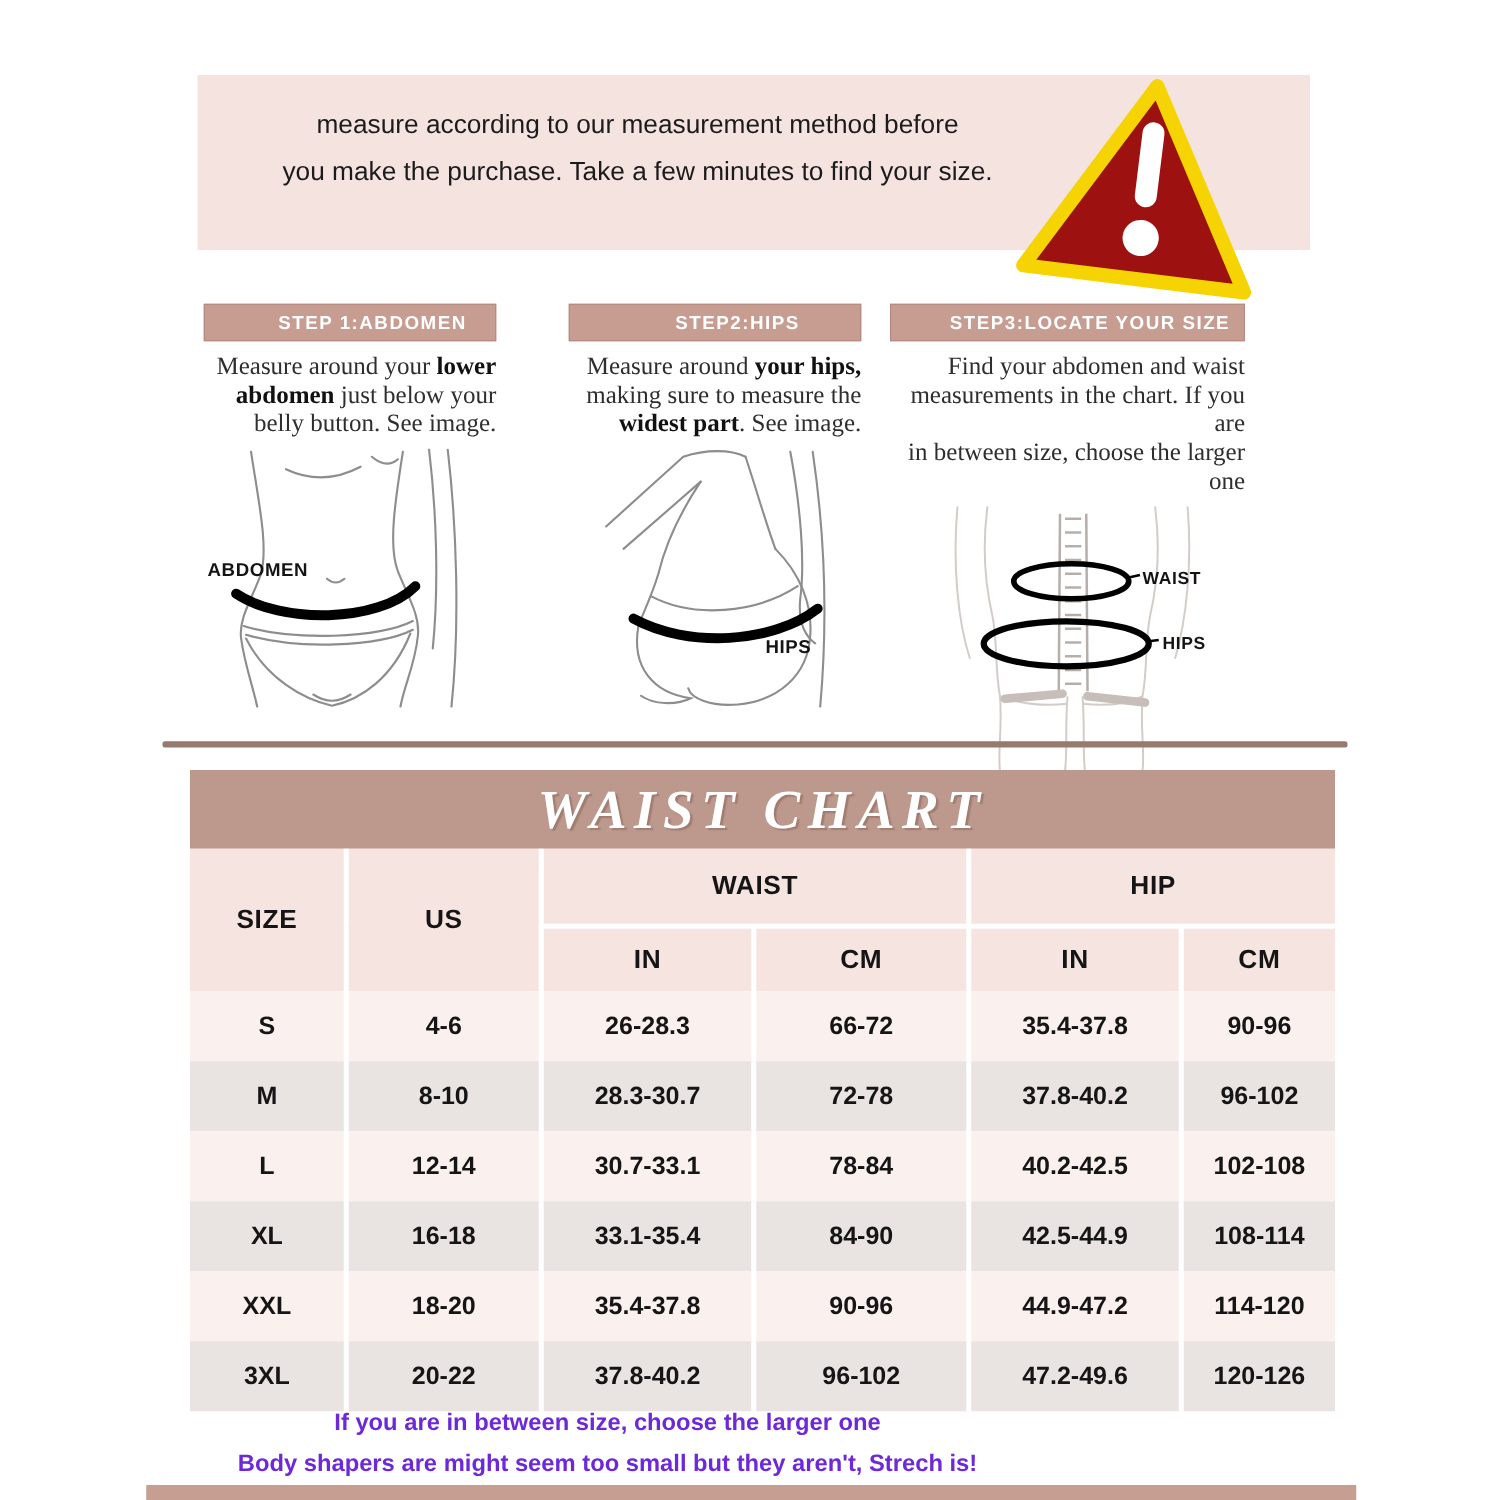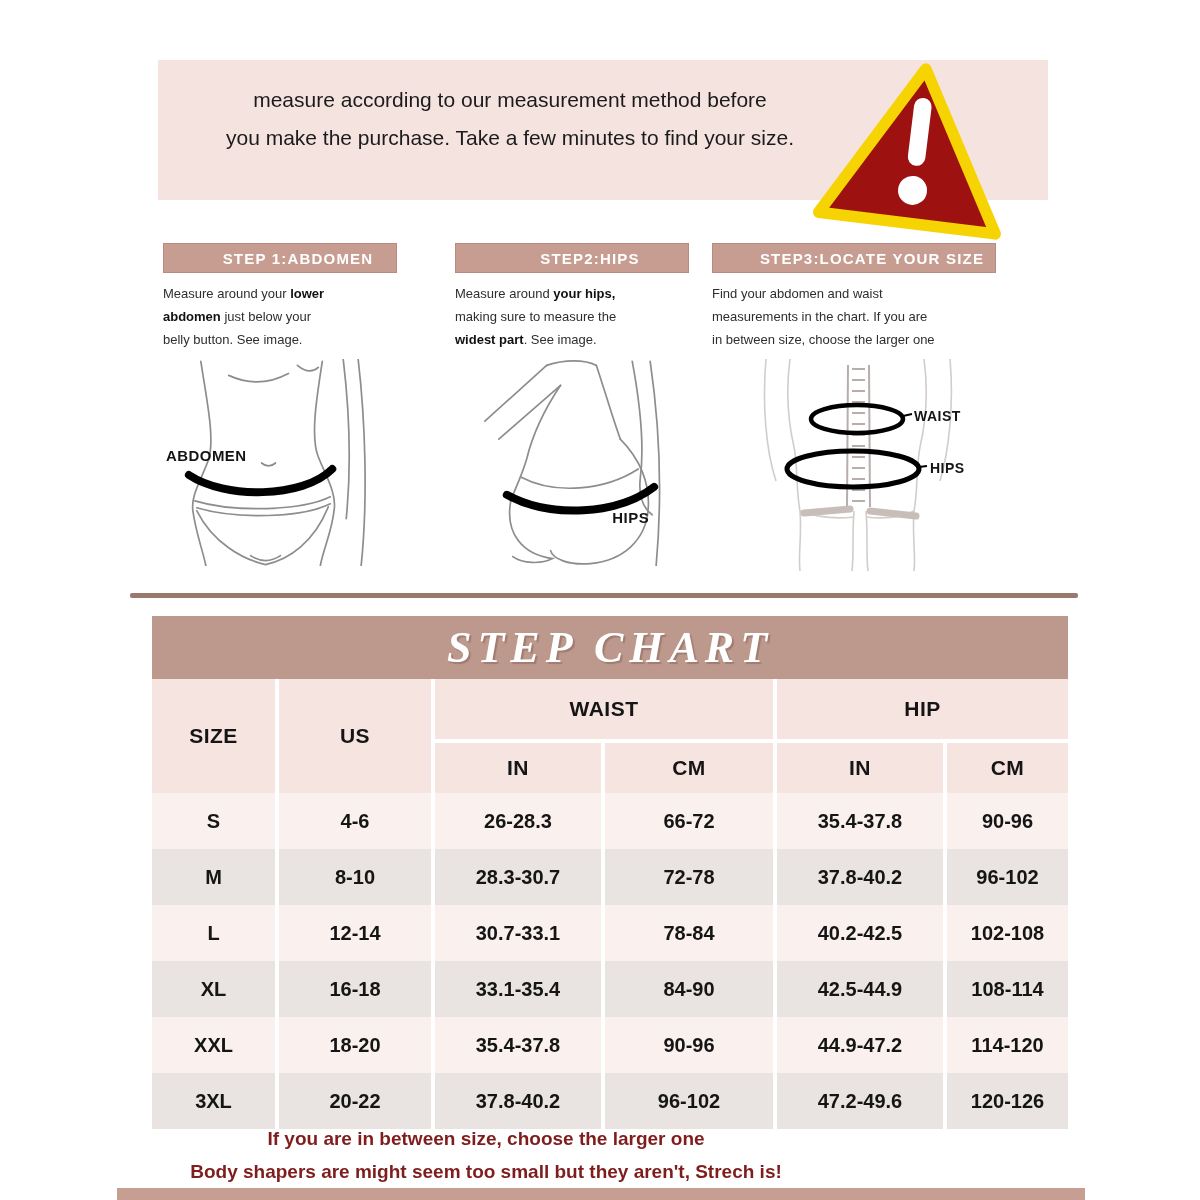--- a/index.html
+++ b/index.html
@@ -35,21 +35,21 @@
   .step{position:absolute;top:243px;}
   .step1{left:163px;width:234px;}
   .step2{left:455px;width:234px;}
   .step3{left:712px;width:284px;}
   .step-bar{
     height:30px;background:#c79d92;border:1px solid #b68c80;box-sizing:border-box;
     display:flex;align-items:center;justify-content:center;
     color:#ffffff;font-weight:bold;font-size:15px;letter-spacing:1.2px;padding-left:36px;
   }
   .step-text{
-    margin-top:9px;font-size:13px;line-height:23px;color:#2e2e2e;text-align:left;
+    margin-top:9px;font-size:20px;line-height:23px;color:#2e2e2e;text-align:right;font-family:Liberation Serif, serif;
   }
   .step-text .b{font-weight:bold;color:#111;}
   .step-fig{margin-top:8px;}
   .fig-label{font-weight:bold;font-size:15px;fill:#141414;letter-spacing:0.5px;}
   .fig-label-sm{font-weight:bold;font-size:14px;fill:#141414;letter-spacing:0.5px;}
   
   .divider{
     position:absolute;left:130px;top:593px;width:948px;height:5px;
     background:#97796e;border-radius:2px;
   }
@@ -76,21 +76,21 @@
   table.size-table th:not(:last-child),
   table.size-table td:not(:last-child){border-right:4px solid #ffffff;}
   tr.grouphead th{height:60px;font-size:21px;}
   tr.grouphead th.group{border-bottom:4px solid #ffffff;}
   tr.subhead th{height:50px;font-size:21px;}
   tbody tr td{height:56px;}
   tbody tr:nth-child(odd) td{background:#faf1ee;}
   tbody tr:nth-child(even) td{background:#e9e3e1;}
   
   .note{position:absolute;left:0;width:972px;text-align:center;
-    font-weight:bold;font-size:19px;color:#7f1d1d;}
+    font-weight:bold;font-size:19px;color:#6d28d9;}
   .note1{top:1128px;}
   .note2{top:1161px;}
   .bottom-band{
     position:absolute;left:117px;top:1188px;width:968px;height:12px;
     background:#c79e92;
   }
 </style>
 </head>
 <body>
 
@@ -204,21 +204,21 @@
       <line x1="177" y1="57" x2="186" y2="55" stroke="#000000" stroke-width="2"></line>
       <text class="fig-label-sm" x="188" y="62">WAIST</text>
       <line x1="193" y1="108" x2="201" y2="107" stroke="#000000" stroke-width="2"></line>
       <text class="fig-label-sm" x="204" y="114">HIPS</text>
     </svg>
   </section>
 
   <div class="divider"></div>
 
   <div class="chart-band">
-    <h2>STEP CHART</h2>
+    <h2>WAIST CHART</h2>
   </div>
 
   <table class="size-table">
     <colgroup>
       <col style="width:125px">
         <col style="width:156px">
         <col style="width:170px">
       <col style="width:172px">
         <col style="width:170px">
         <col style="width:123px">

